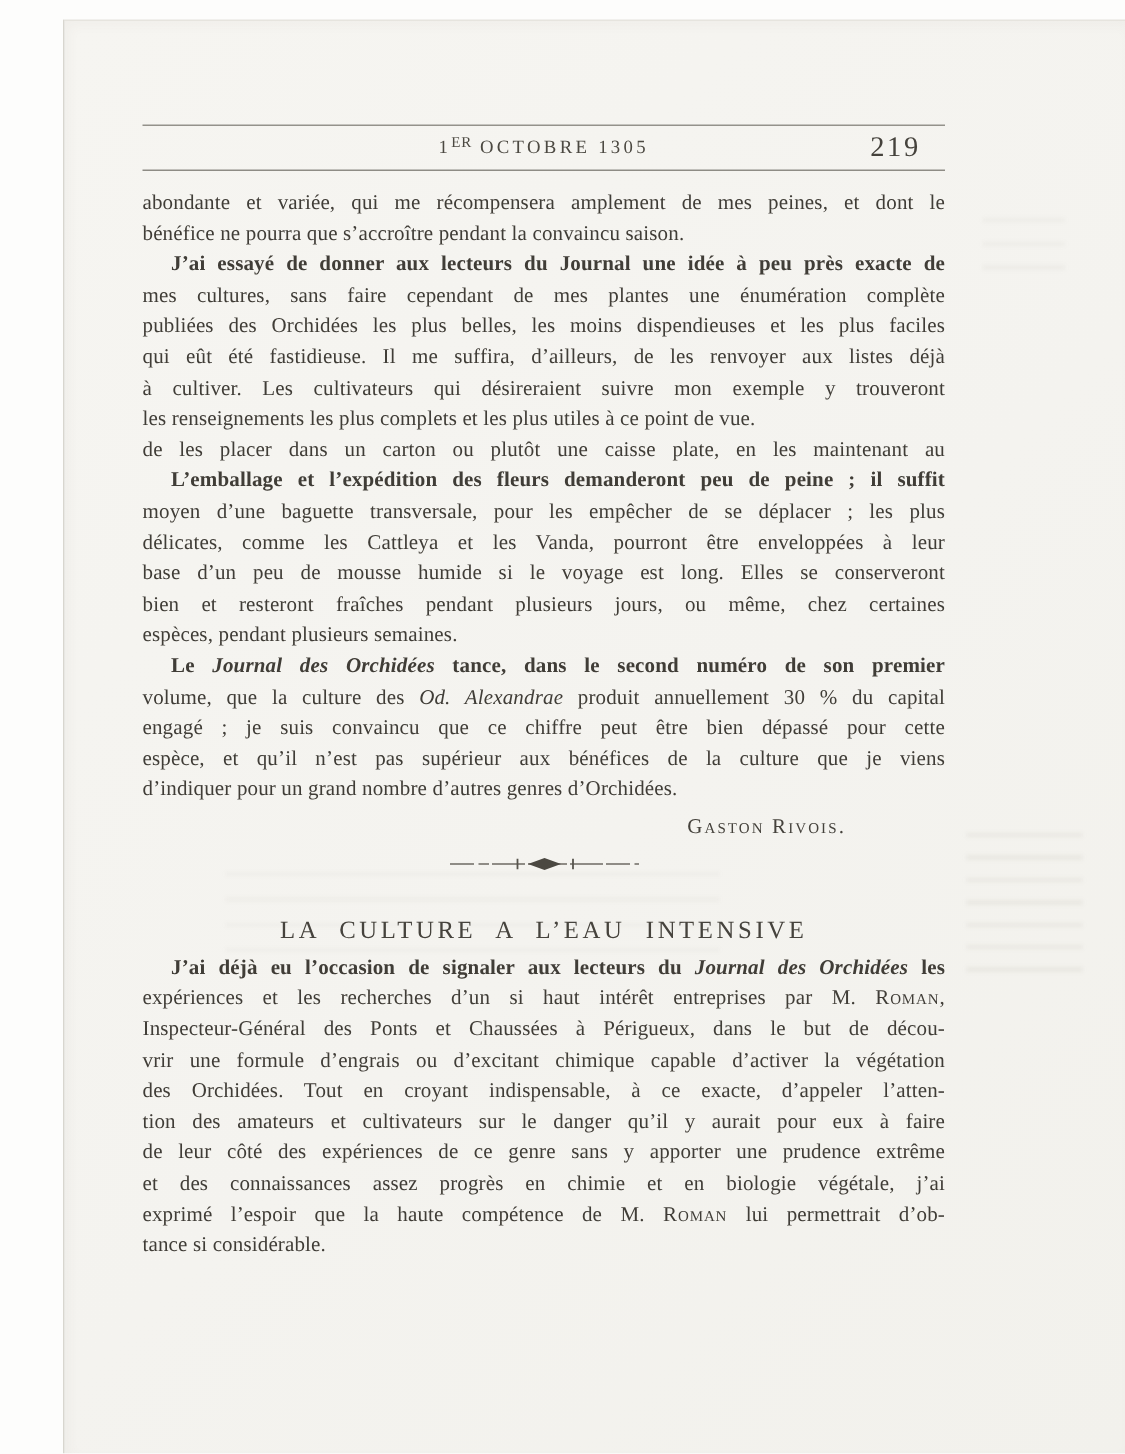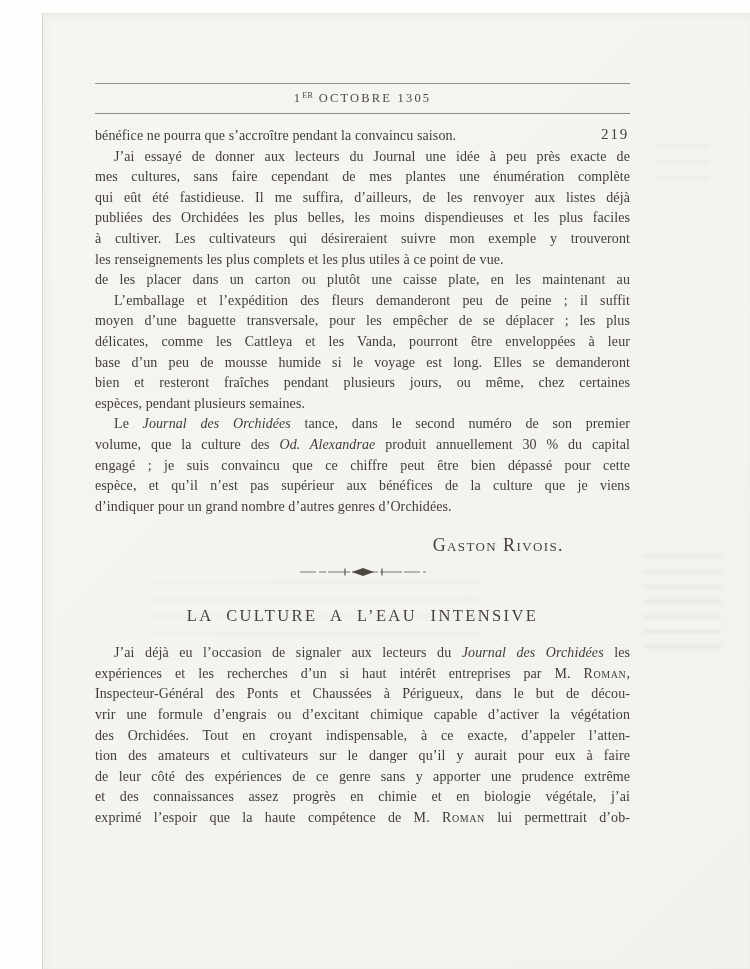--- a/index.html
+++ b/index.html
@@ -44,57 +44,56 @@
     align-items: center;
     justify-content: center;
   }
   .header-date {
     font-size: 12.5px;
     letter-spacing: 2.2px;
     color: #4c4942;
     white-space: nowrap;
   }
   .header-date .ord {
-    font-size: 11px;
+    font-size: 14px;
     letter-spacing: 0.5px;
     position: relative;
     top: -4px;
     font-variant: small-caps;
   }
   .page-number {
     position: absolute;
-    right: 1px;
+    right: 16px;
     top: 50%;
     transform: translateY(-50%);
-    font-size: 15px;
+    font-size: 19px;
     letter-spacing: 1.8px;
     color: #45423c;
-    margin-top: 35px;
   }
   
   .body-text { margin-top: 12px; }
   .para { margin: 0; }
   .line {
     font-size: 14px;
     line-height: 20.6px;
     letter-spacing: 0.1px;
     text-align: justify;
     text-align-last: justify;
     color: #403d37;
   }
   .line.last { text-align-last: left; }
-  .line.indent { text-indent: 19px; }
+  .line.indent { text-indent: 19px; font-weight: bold; }
   .it { font-style: italic; }
   .sc { font-variant: small-caps; letter-spacing: 0.6px; }
   .signature {
-    margin-top: 18px;
+    margin-top: 6px;
     text-align: right;
     padding-right: 66px;
     font-variant: small-caps;
-    font-size: 18px;
+    font-size: 14px;
     letter-spacing: 1.4px;
     color: #45423c;
   }
   
   .divider {
     display: flex;
     justify-content: center;
     margin-top: 9px;
     height: 14px;
   }
@@ -102,21 +101,21 @@
   .article-title {
     margin: 27px 0 0 0;
     font-weight: 400;
     font-size: 16.5px;
     letter-spacing: 2.4px;
     word-spacing: 7px;
     text-align: center;
     color: #46433d;
     white-space: nowrap;
   }
-  .article-2 .paras { margin-top: 17px; }
+  .article-2 .paras { margin-top: 6px; }
   
   .ghost {
     position: absolute;
     pointer-events: none;
     filter: blur(1.5px);
   }
   .ghost-1 {
     right: 28px; top: 548px; width: 78px; height: 100px;
     background: repeating-linear-gradient(
       0deg, rgba(110,104,92,0.07) 0 3px, transparent 3px 15px);
@@ -144,36 +143,37 @@
         <div class="header-date"><span>1</span><span class="ord">er</span> <span>OCTOBRE 1305</span></div>
         <div class="page-number">219</div>
       </div>
       <div class="rule bottom"></div>
     </header>
 
     <main class="body-text">
 
       <section class="article article-1">
         <div class="para">
+            <div class="line"><span>abondante et variée, qui me récompensera amplement de mes peines, et dont le</span></div>
             <div class="line last"><span>bénéfice ne pourra que s’accroître pendant la convaincu saison.</span></div>
           </div>
         <div class="para">
             <div class="line indent"><span>J’ai essayé de donner aux lecteurs du Journal une idée à peu près exacte de</span></div>
             <div class="line"><span>mes cultures, sans faire cependant de mes plantes une énumération complète</span></div>
+            <div class="line"><span>publiées des Orchidées les plus belles, les moins dispendieuses et les plus faciles</span></div>
             <div class="line"><span>qui eût été fastidieuse. Il me suffira, d’ailleurs, de les renvoyer aux listes déjà</span></div>
-            <div class="line"><span>publiées des Orchidées les plus belles, les moins dispendieuses et les plus faciles</span></div>
             <div class="line"><span>à cultiver. Les cultivateurs qui désireraient suivre mon exemple y trouveront</span></div>
             <div class="line last"><span>les renseignements les plus complets et les plus utiles à ce point de vue.</span></div>
           </div>
         <div class="para">
             <div class="line"><span>de les placer dans un carton ou plutôt une caisse plate, en les maintenant au</span></div>
             <div class="line indent"><span>L’emballage et l’expédition des fleurs demanderont peu de peine ; il suffit</span></div>
             <div class="line"><span>moyen d’une baguette transversale, pour les empêcher de se déplacer ; les plus</span></div>
             <div class="line"><span>délicates, comme les Cattleya et les Vanda, pourront être enveloppées à leur</span></div>
-            <div class="line"><span>base d’un peu de mousse humide si le voyage est long. Elles se demanderont</span></div>
+            <div class="line"><span>base d’un peu de mousse humide si le voyage est long. Elles se conserveront</span></div>
             <div class="line"><span>bien et resteront fraîches pendant plusieurs jours, ou même, chez certaines</span></div>
             <div class="line last"><span>espèces, pendant plusieurs semaines.</span></div>
           </div>
         <div class="para">
             <div class="line indent"><span>Le </span><span class="it">Journal des Orchidées</span><span> tance, dans le second numéro de son premier</span></div>
             <div class="line"><span>volume, que la culture des </span><span class="it">Od. Alexandrae</span><span> produit annuellement 30 % du capital</span></div>
             <div class="line"><span>engagé ; je suis convaincu que ce chiffre peut être bien dépassé pour cette</span></div>
             <div class="line"><span>espèce, et qu’il n’est pas supérieur aux bénéfices de la culture que je viens</span></div>
             <div class="line last"><span>d’indiquer pour un grand nombre d’autres genres d’Orchidées.</span></div>
           </div>
@@ -195,20 +195,21 @@
           <div class="para">
               <div class="line indent"><span>J’ai déjà eu l’occasion de signaler aux lecteurs du </span><span class="it">Journal des Orchidées</span><span> les</span></div>
               <div class="line"><span>expériences et les recherches d’un si haut intérêt entreprises par M. </span><span class="sc">Roman</span><span>,</span></div>
               <div class="line"><span>Inspecteur-Général des Ponts et Chaussées à Périgueux, dans le but de décou-</span></div>
               <div class="line"><span>vrir une formule d’engrais ou d’excitant chimique capable d’activer la végétation</span></div>
               <div class="line"><span>des Orchidées. Tout en croyant indispensable, à ce exacte, d’appeler l’atten-</span></div>
               <div class="line"><span>tion des amateurs et cultivateurs sur le danger qu’il y aurait pour eux à faire</span></div>
               <div class="line"><span>de leur côté des expériences de ce genre sans y apporter une prudence extrême</span></div>
               <div class="line"><span>et des connaissances assez progrès en chimie et en biologie végétale, j’ai</span></div>
               <div class="line"><span>exprimé l’espoir que la haute compétence de M. </span><span class="sc">Roman</span><span> lui permettrait d’ob-</span></div>
+              <div class="line last"><span>tance si considérable.</span></div>
             </div>
         </div>
       </section>
 
     </main>
   </div>
 </div>
 
 <div class="ghost ghost-1"></div>
 <div class="ghost ghost-2"></div>

